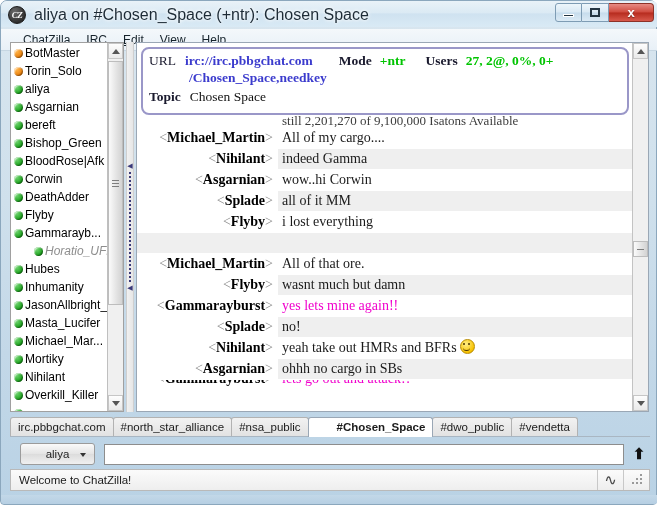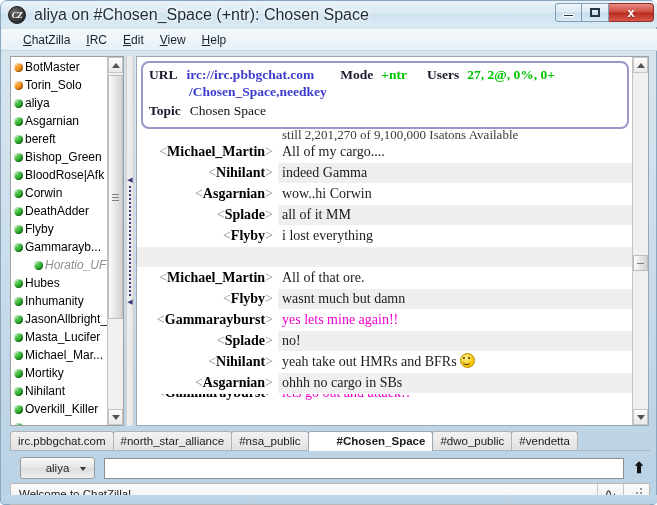--- a/index.html
+++ b/index.html
@@ -87,21 +87,21 @@
   }
   .menu-item {
     font-size: 12px; color: #16232c;
     padding: 2px 8px; cursor: default;
     white-space: nowrap;
   }
   .menu-item u { text-decoration: underline; }
 
   
   #client {
-    position: absolute; left: 4px; top: 54px;
+    position: absolute; left: 4px; top: 40px;
     width: 649px; height: 424px;
     box-sizing: border-box;
   }
 
   
   #userlist-wrap {
     position: absolute; left: 5px; top: 1px;
     width: 114px; height: 370px;
     background: #ffffff;
     border: 1px solid #a0a0a0;
@@ -200,21 +200,21 @@
     border-radius: 8px;
     background: #ffffff;
     padding: 3px 6px 4px 6px;
     box-sizing: border-box;
     font-family: "Liberation Serif", serif;
     font-size: 13.5px;
     overflow: hidden;
     height: 68px;
   }
   .hdr-row { display: flex; align-items: flex-start; line-height: 17px; white-space: nowrap; }
-  .hdr-label { font-weight: bold; color: #1a1a2e; }
+  .hdr-label { font-weight: normal; color: #1a1a2e; }
   .hdr-url { color: #3b3bcd; font-weight: bold; margin-left: 9px; }
   .hdr-url2 { color: #3b3bcd; font-weight: bold; }
   .hdr-mode-label { font-weight: bold; color: #1a1a2e; margin-left: 26px; }
   .hdr-mode { color: #00c400; font-weight: bold; margin-left: 8px; }
   .hdr-users-label { font-weight: bold; color: #1a1a2e; margin-left: 20px; }
   .hdr-users { color: #00c400; font-weight: bold; margin-left: 8px; }
   .hdr-topic-label { font-weight: bold; color: #1a1a2e; }
   .hdr-topic { color: #111; margin-left: 9px; }
   .url-indent { padding-left: 40px; }
 

